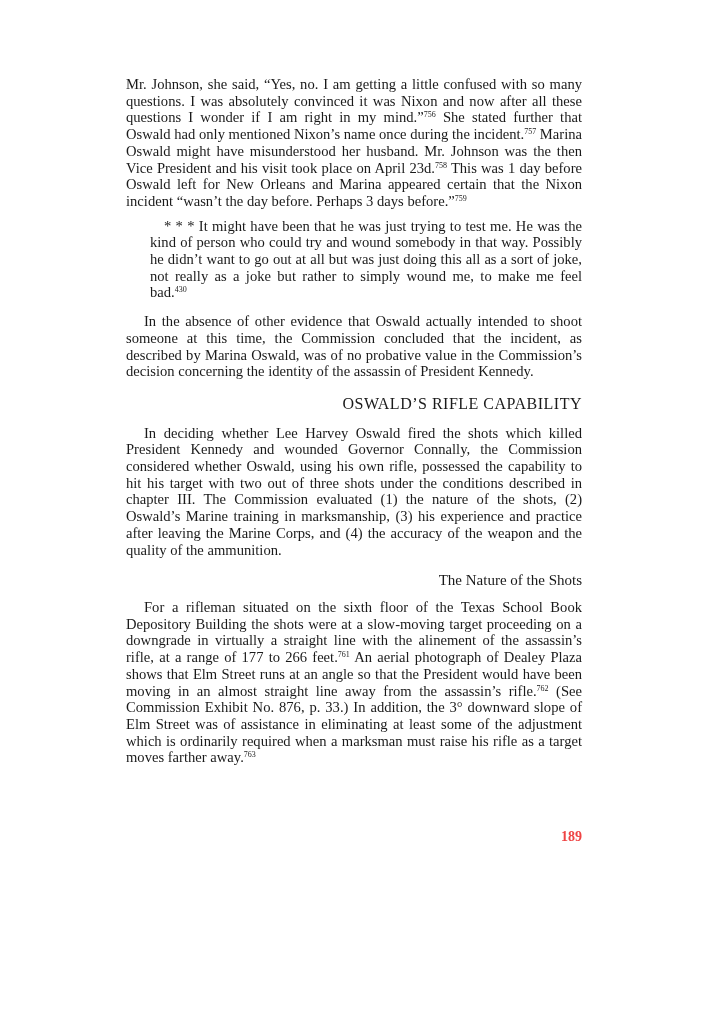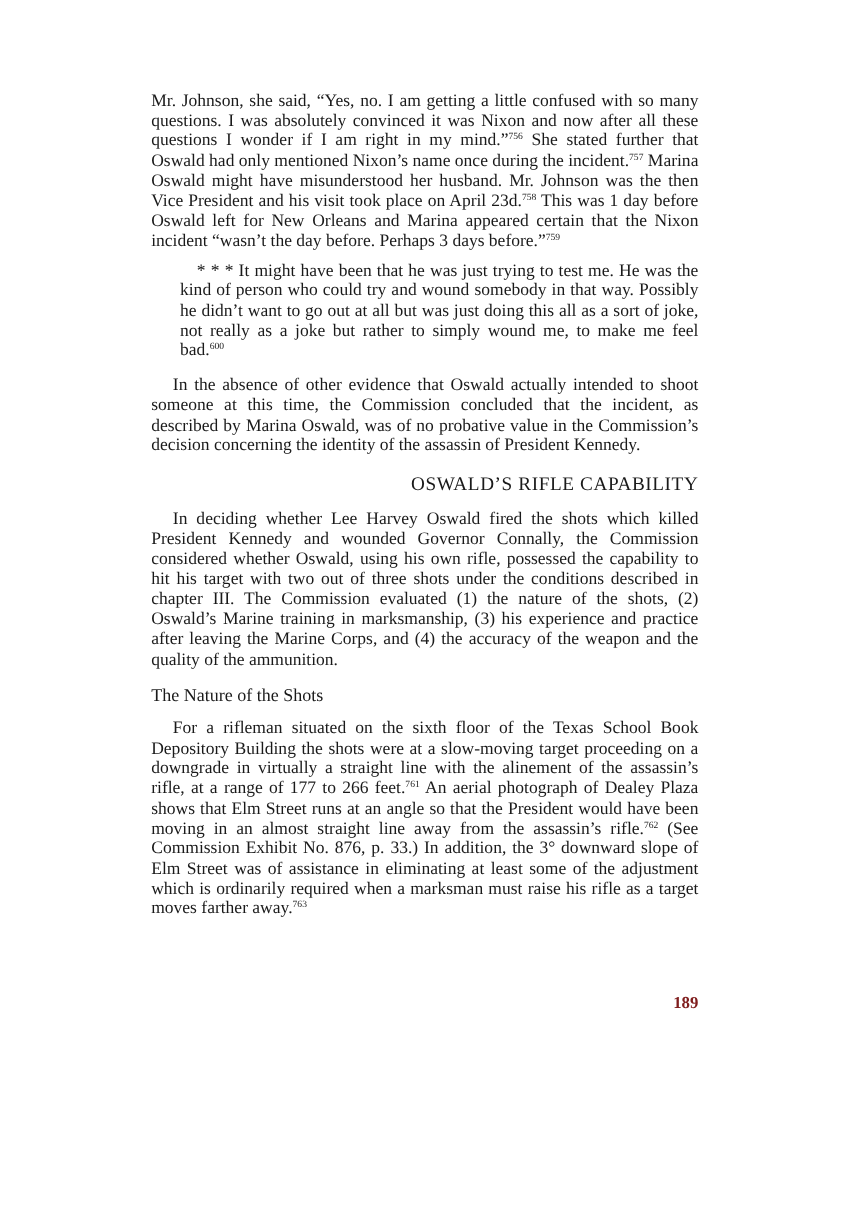--- a/index.html
+++ b/index.html
@@ -14,39 +14,39 @@
   .p { margin: 0; }
   .indent { text-indent: 18px; }
   .block { margin: 8px 0 0 0; padding-left: 24px; }
   .block .p { text-indent: 14px; }
   .gap { margin-top: 12px; }
   h2.section {
     text-align: right; font-weight: normal; font-size: 16px;
     letter-spacing: 0.5px; margin: 16px 0 12px 0;
   }
   h3.subsection {
-    text-align: left; font-weight: normal; font-size: 15px;
+    text-align: right; font-weight: normal; font-size: 15px;
     margin: 14px 0 10px 0;
   }
   sup { font-size: 8px; line-height: 0; vertical-align: 5px; }
   .page-number {
     position: absolute; right: 132px; top: 829px;
     font-family: "Liberation Serif", "DejaVu Serif", serif;
-    font-weight: bold; font-size: 14px; color: #7f1d1d;
+    font-weight: bold; font-size: 14px; color: #ef4444;
   }
 </style>
 </head>
 <body>
 
 <div class="page">
   <p class="p"><span>Mr. Johnson, she said, “Yes, no.  I am getting a little confused with so many questions.  I was absolutely convinced it was Nixon and now after all these questions I wonder if I am right in my mind.”</span><sup>756</sup><span> She stated further that Oswald had only mentioned Nixon’s name once during the incident.</span><sup>757</sup><span>  Marina Oswald might have misunderstood her husband.  Mr. Johnson was the then Vice President and his visit took place on April 23d.</span><sup>758</sup><span>  This was 1 day before Oswald left for New Orleans and Marina appeared certain that the Nixon incident “wasn’t the day before.  Perhaps 3 days before.”</span><sup>759</sup></p>
 
 
   <div class="block">
-    <p class="p"><span>* * * It might have been that he was just trying to test me.  He was the kind of person who could try and wound somebody in that way.  Possibly he didn’t want to go out at all but was just doing this all as a sort of joke, not really as a joke but rather to simply wound me, to make me feel bad.</span><sup>600</sup></p>
+    <p class="p"><span>* * * It might have been that he was just trying to test me.  He was the kind of person who could try and wound somebody in that way.  Possibly he didn’t want to go out at all but was just doing this all as a sort of joke, not really as a joke but rather to simply wound me, to make me feel bad.</span><sup>430</sup></p>
   </div>
 
   <p class="p indent gap">In the absence of other evidence that Oswald actually intended to shoot someone at this time, the Commission concluded that the incident, as described by Marina Oswald, was of no probative value in the Commission’s decision concerning the identity of the assassin of President Kennedy.</p>
 
   <h2 class="section">OSWALD’S RIFLE CAPABILITY</h2>
 
   <p class="p indent">In deciding whether Lee Harvey Oswald fired the shots which killed President Kennedy and wounded Governor Connally, the Commission considered whether Oswald, using his own rifle, possessed the capability to hit his target with two out of three shots under the conditions described in chapter III.  The Commission evaluated (1) the nature of the shots, (2) Oswald’s Marine training in marksmanship, (3) his experience and practice after leaving the Marine Corps, and (4) the accuracy of the weapon and the quality of the ammunition.</p>
 
   <h3 class="subsection">The Nature of the Shots</h3>
 

